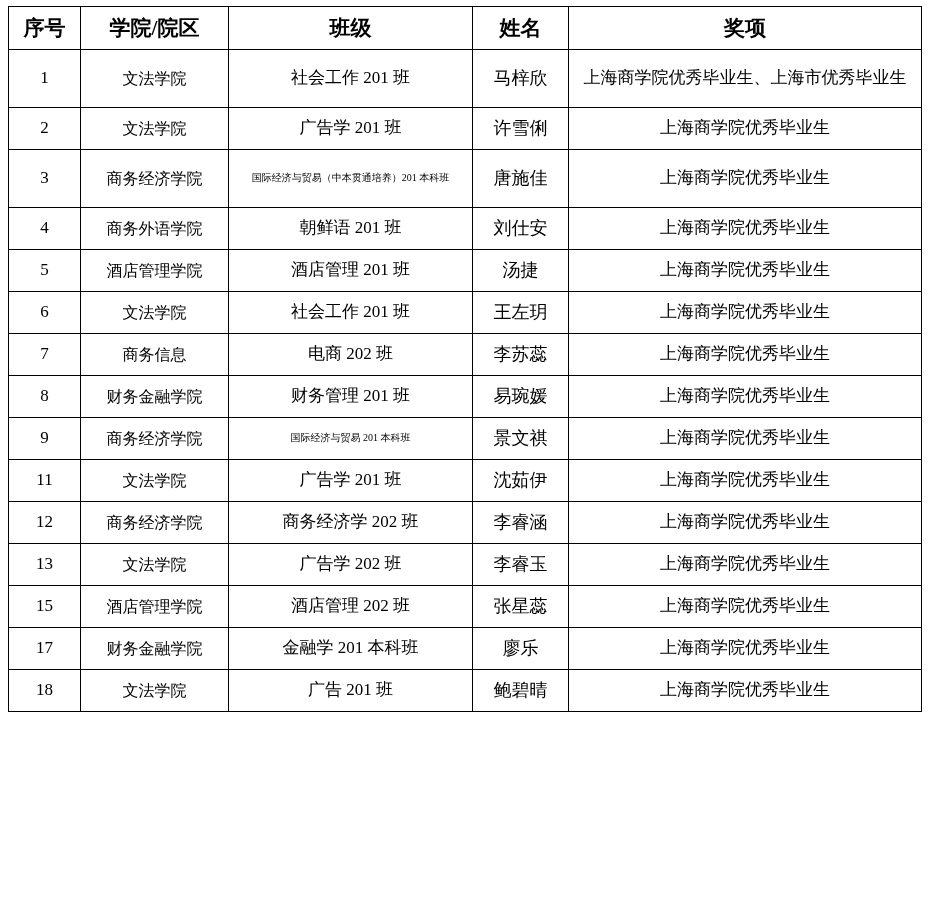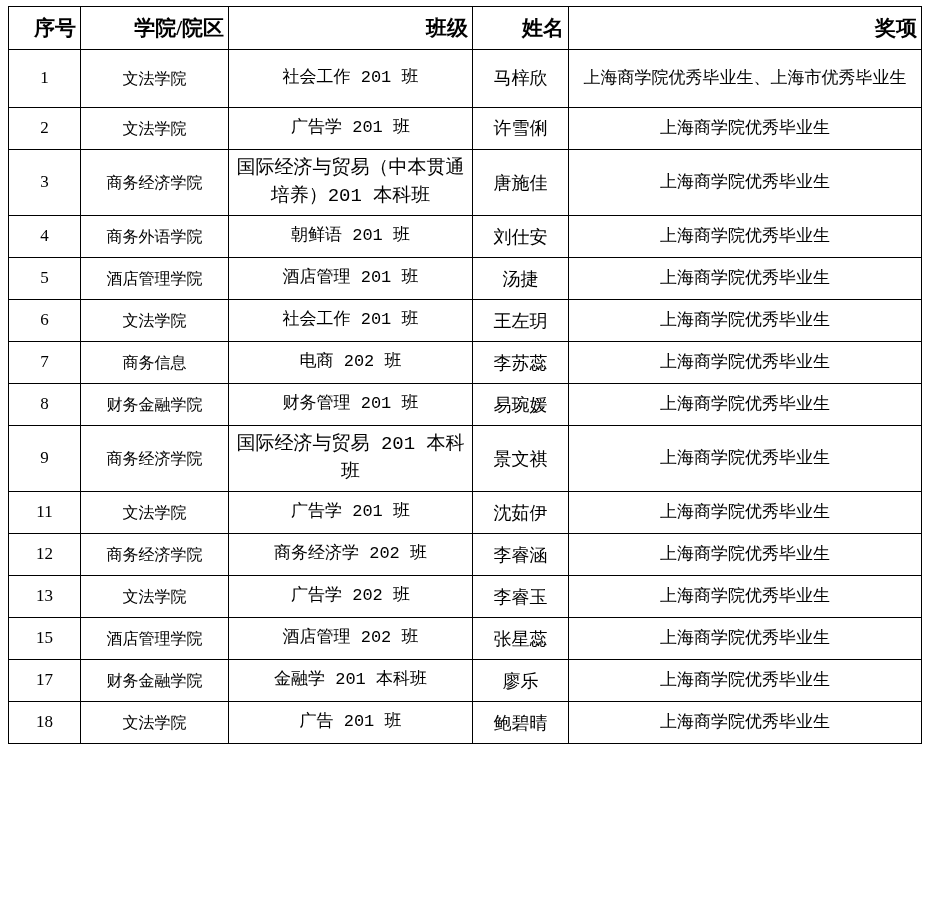--- a/index.html
+++ b/index.html
@@ -39,34 +39,32 @@
     vertical-align: middle;
     padding: 5px 4px;
     line-height: 1.45;
     font-weight: normal;
   }
   table.award-table thead th {
     font-weight: bold;
     font-size: 21px;
     height: 34px;
     padding: 4px 4px;
-    text-align: right;
   }
   td.idx {
     font-size: 17px;
   }
   td.college {
     font-size: 16px;
   }
   td.cls {
     font-size: 17px;
-    font-family: Liberation Mono, monospace;
   }
   td.cls.small {
-    font-size: 19px;
+    font-size: 10px;
   }
   td.nm {
     font-size: 18px;
   }
   td.aw {
     font-size: 17px;
   }
   tbody tr {
     height: 42px;
   }

